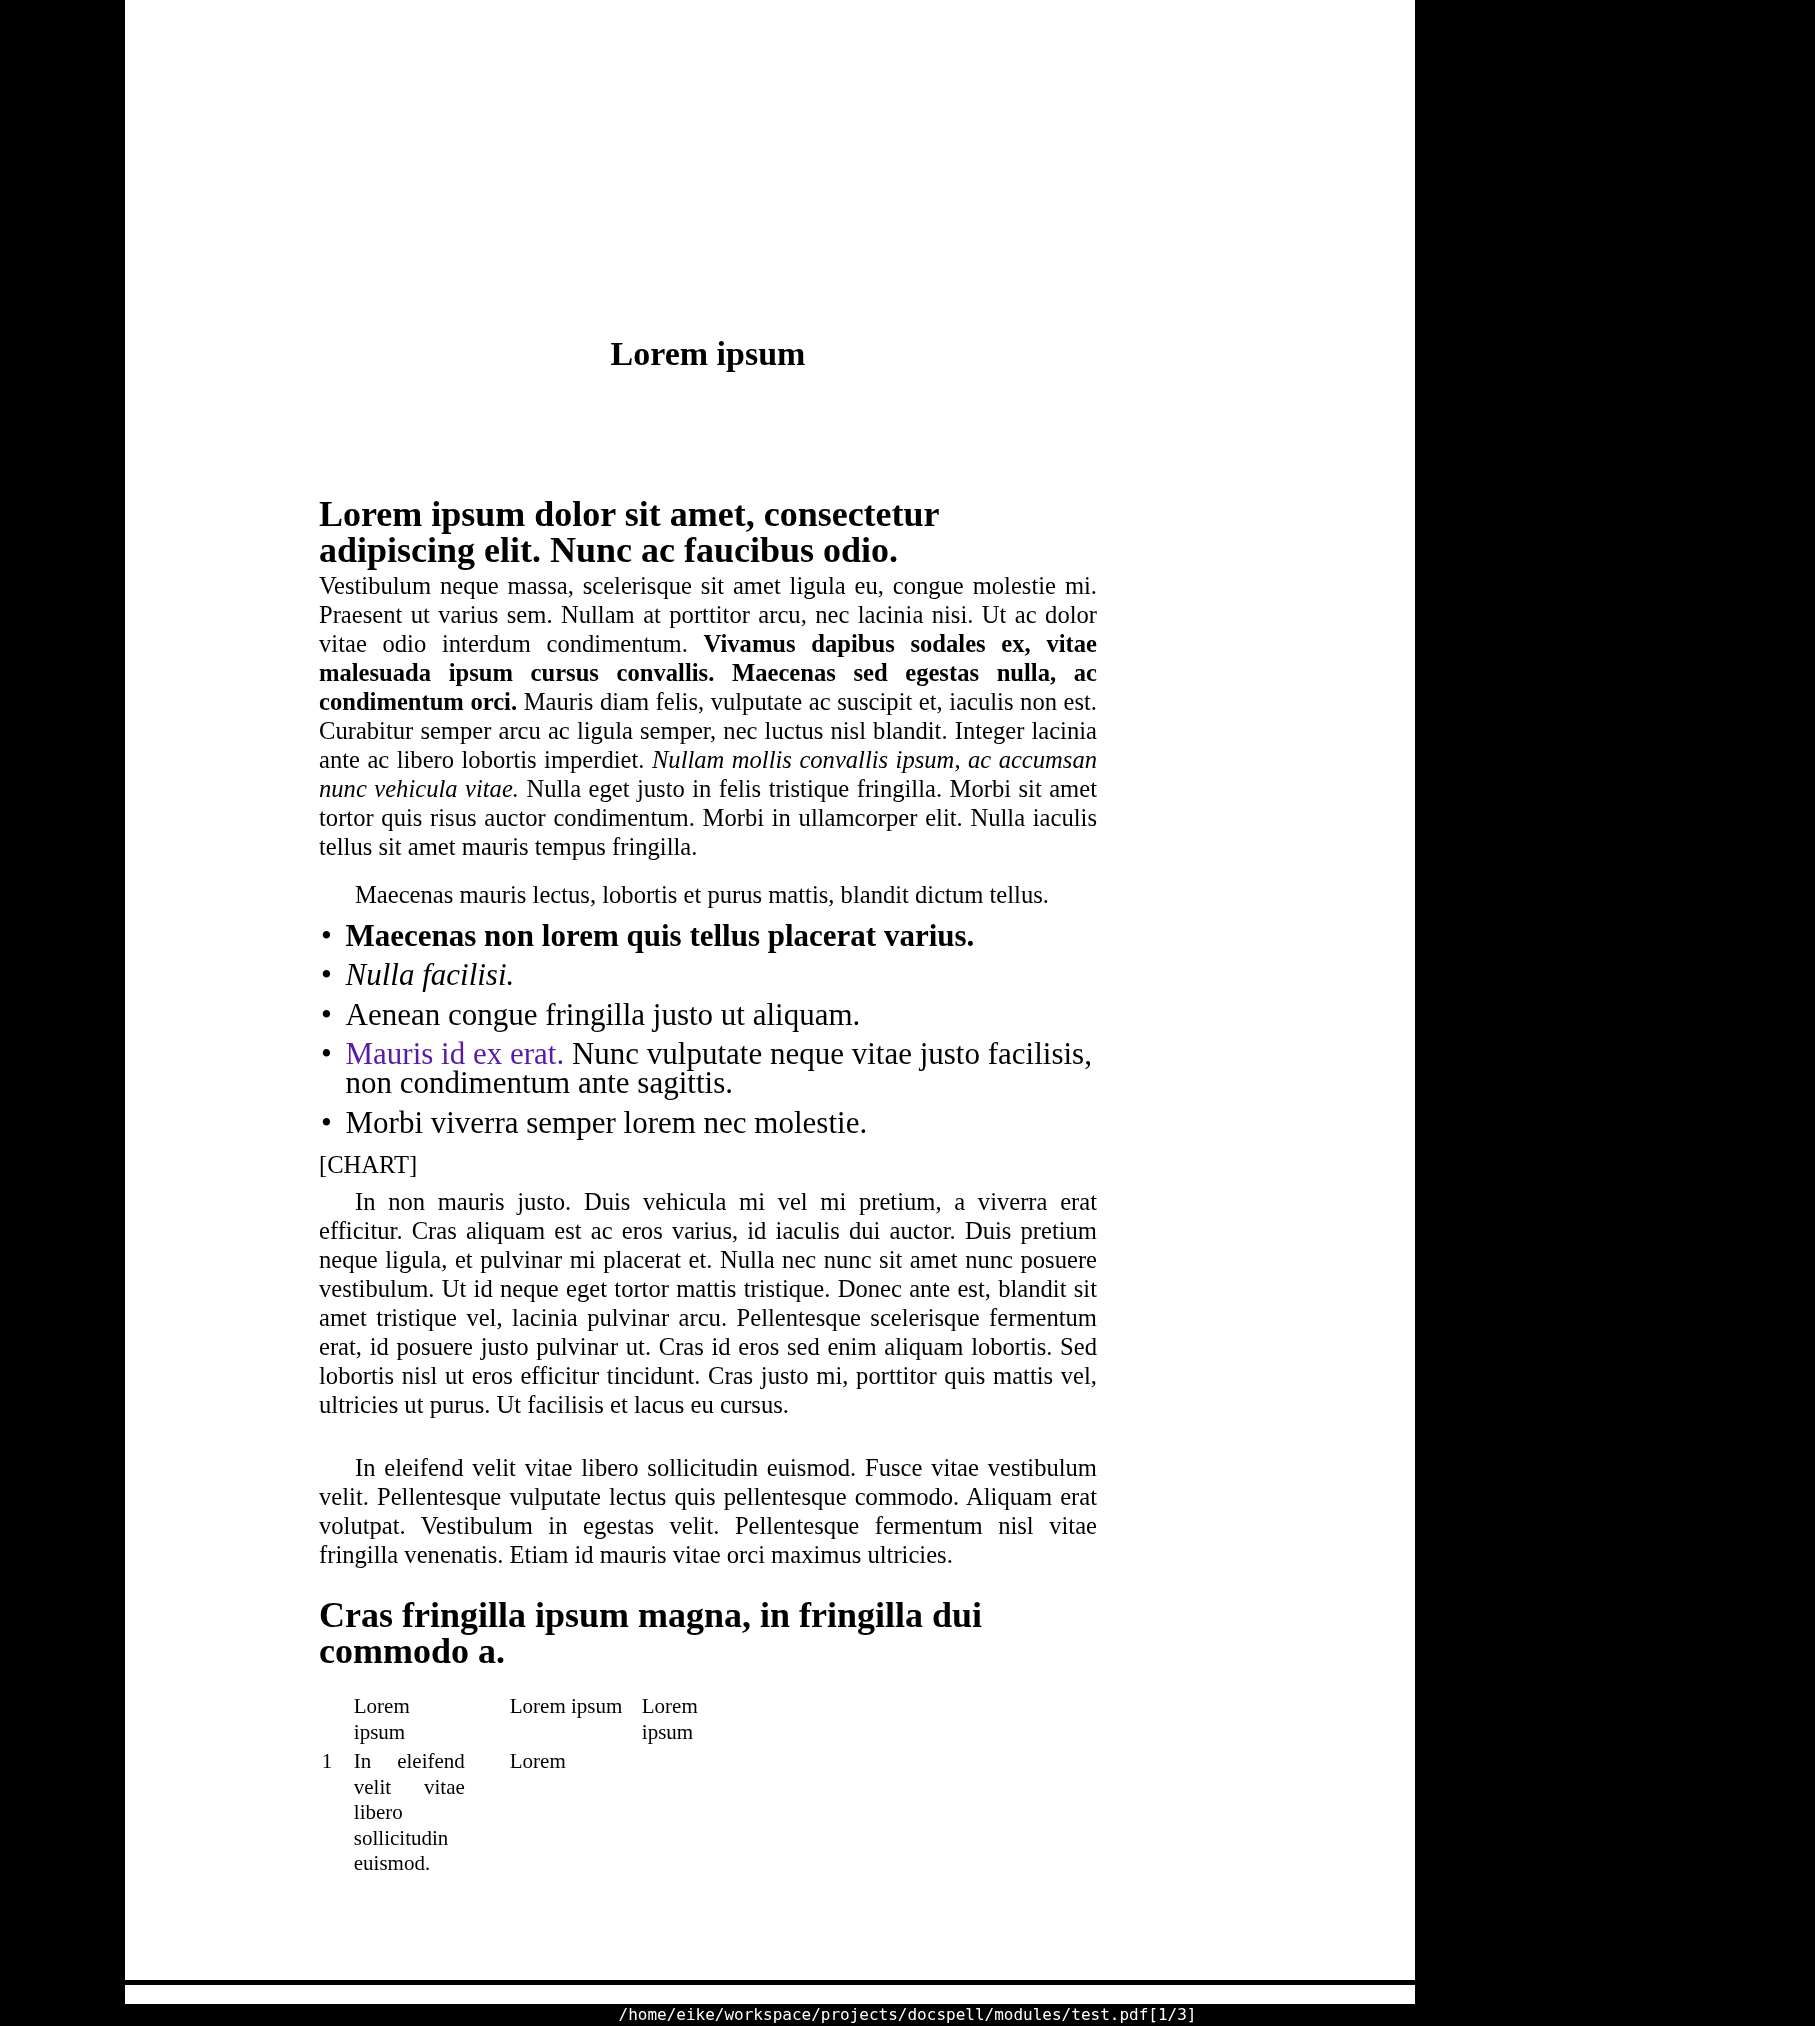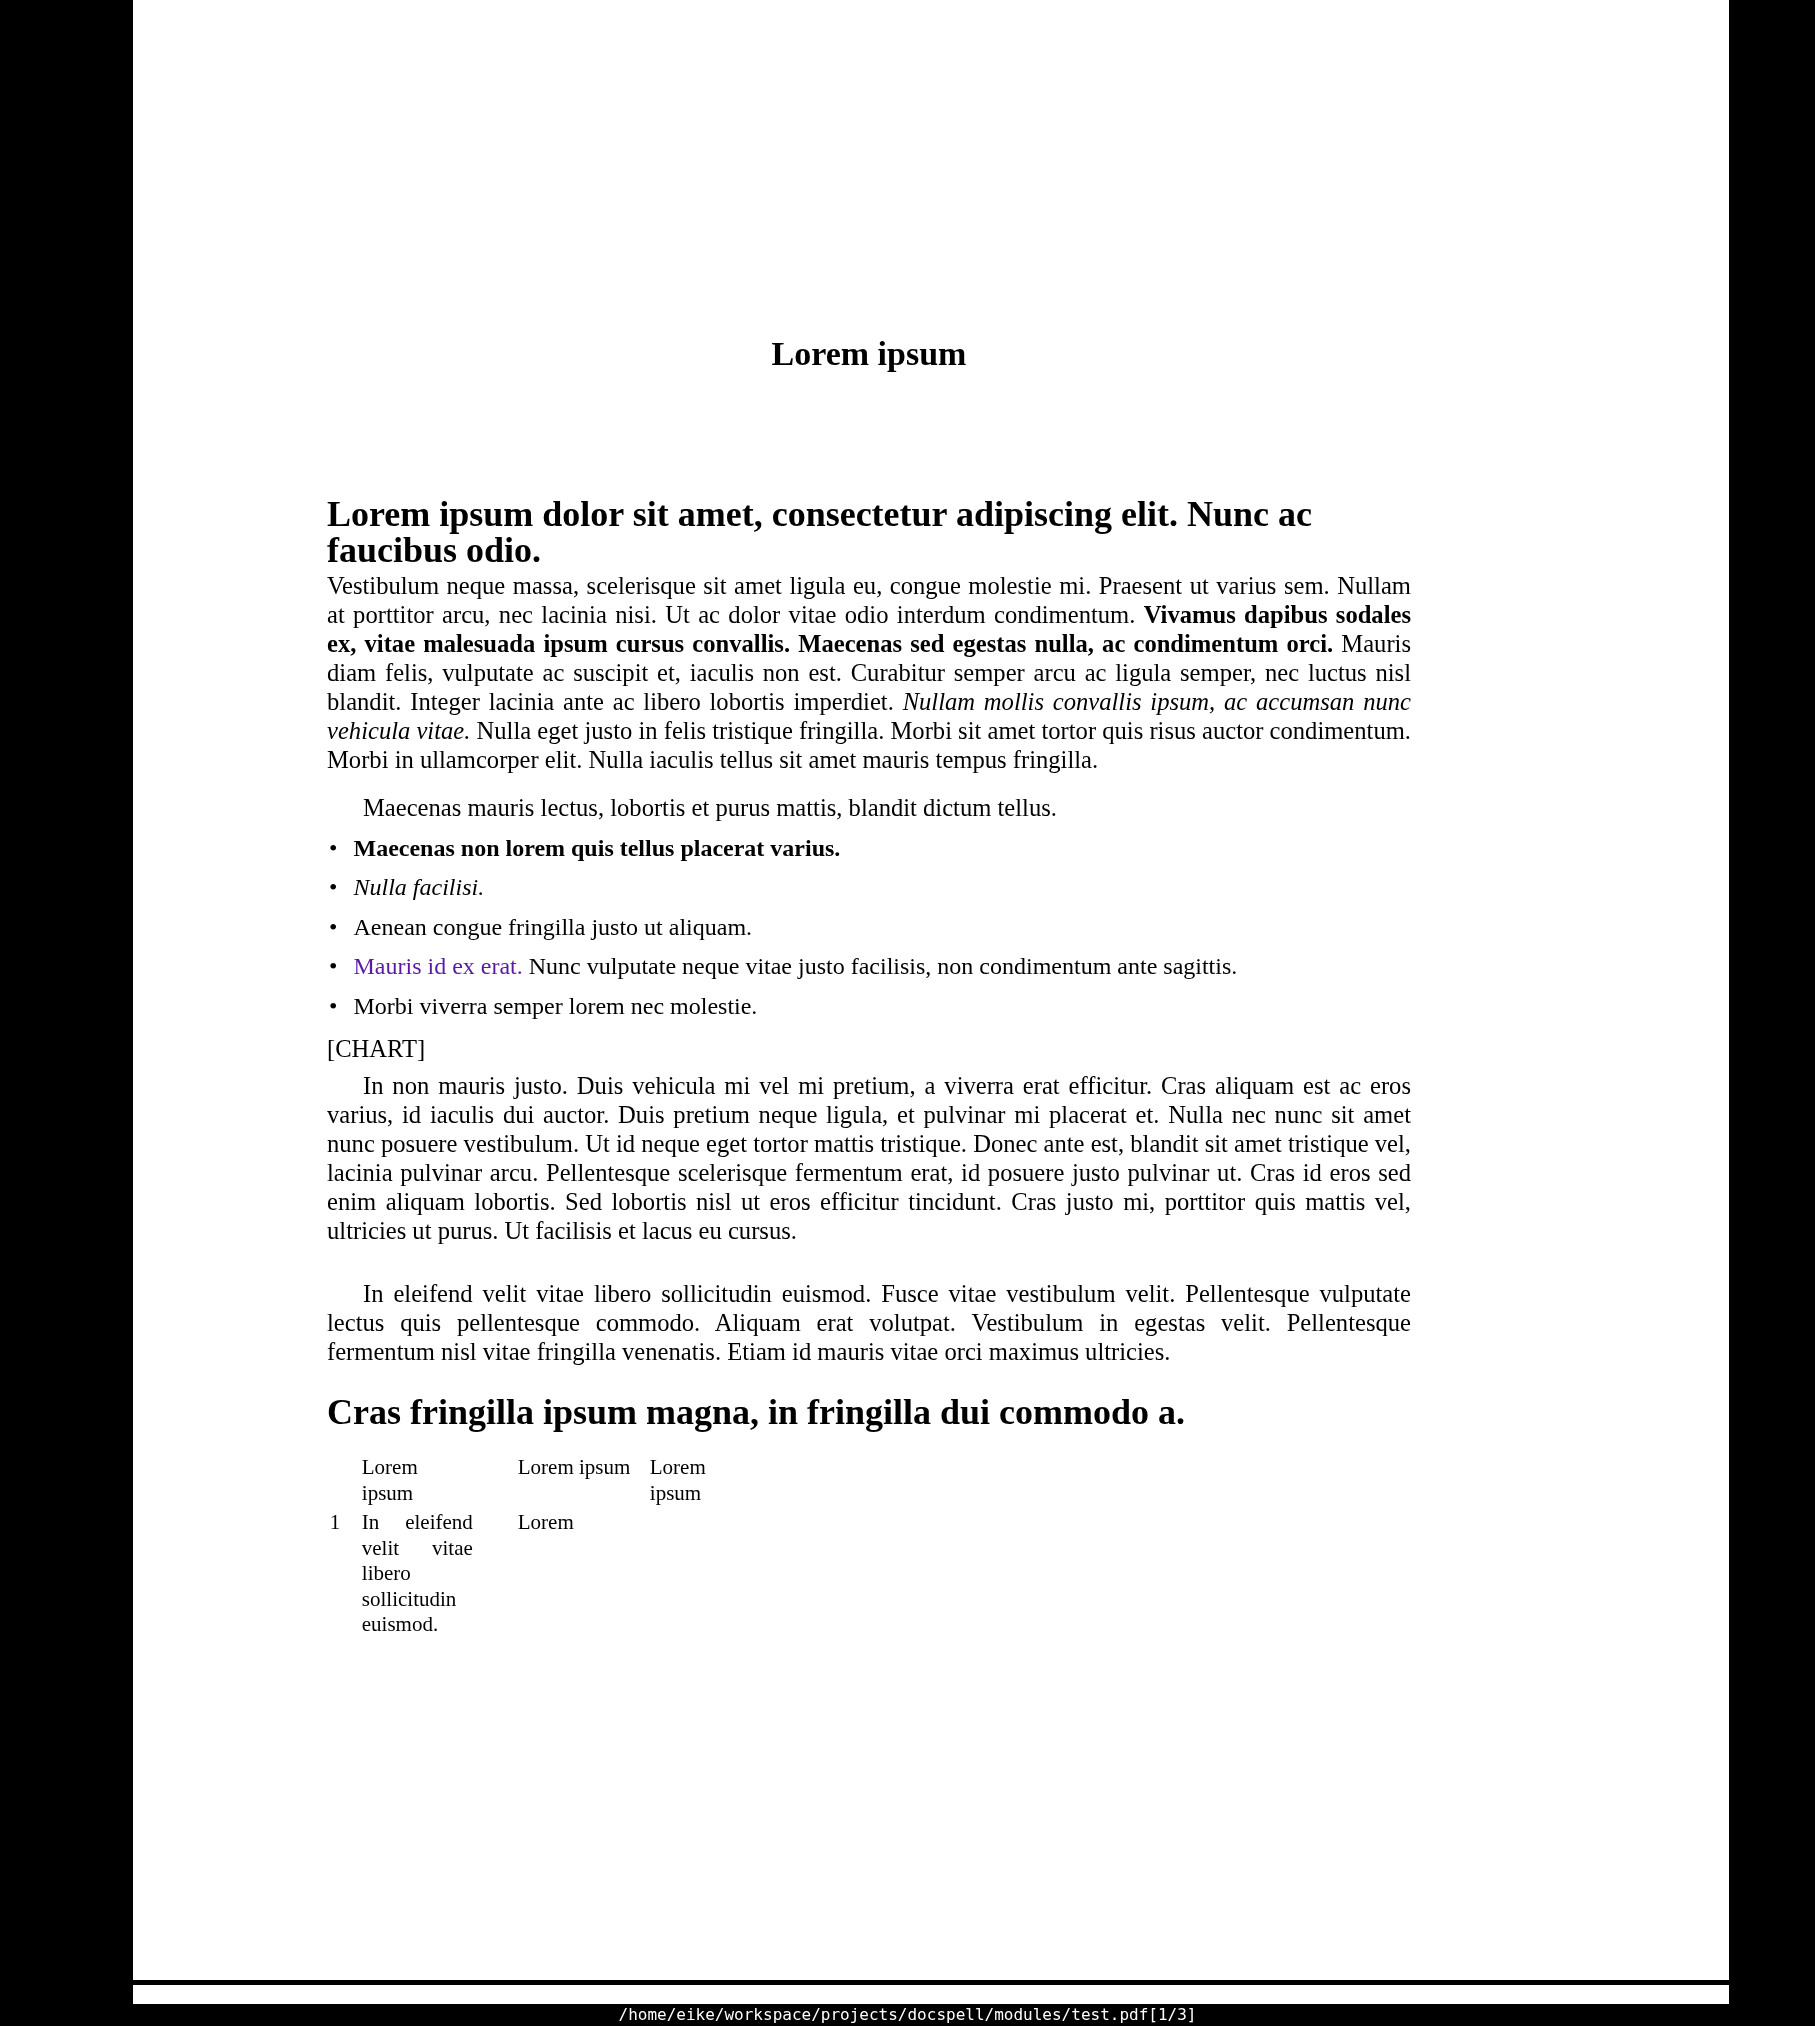--- a/index.html
+++ b/index.html
@@ -5,41 +5,41 @@
   html,body{margin:0;padding:0;}
   body{
     width:1815px;height:2026px;
     background:var(--background,#000);
     overflow:hidden;
     font-family:"Liberation Serif", serif;
   }
   .viewer{position:relative;width:1815px;height:2026px;}
 
   
-  .page{position:absolute;left:133px;width:1596px;background:var(--page,#fff);}
+  .page{position:absolute;left:125px;width:1290px;background:var(--page,#fff);}
   .page1{top:0;height:1980px;overflow:hidden;}
   .page2{top:1985px;height:20px;}
 
   
   .content{
     padding:0 318px 0 194px;
     color:var(--text,#000);
   }
   .doc-title{
     margin:333px 0 0;
     font-size:34px;line-height:42px;font-weight:bold;text-align:center;
   }
   .sec{font-size:36px;line-height:36px;font-weight:bold;margin:121px 0 0;}
   .sec2{margin-top:28px;}
   .body{font-size:24.6px;line-height:29px;margin:0;}
   .jpara{text-align:justify;}
   .p1{margin-top:2.8px;}
   .pind{margin-top:19px;text-indent:36px;}
   .bullets{list-style:none;margin:12.3px 0 0;padding:0;}
-  .bullets li{position:relative;padding-left:26.5px;font-size:24px;line-height:29px;}
+  .bullets li{position:relative;padding-left:26.5px;font-size:31px;line-height:29px;}
   .bullets li + li{margin-top:10.4px;}
   .bullets li::before{content:"\2022";position:absolute;left:1.9px;}
   .chart{margin-top:13.2px;}
   .p2{margin-top:8.5px;text-indent:36px;}
   .p3{margin-top:34px;text-indent:36px;}
 
   .seg-bold{font-weight:bold;}
   .seg-italic{font-style:italic;}
   .seg-link{color:var(--link,#5a1aa8);}
 

